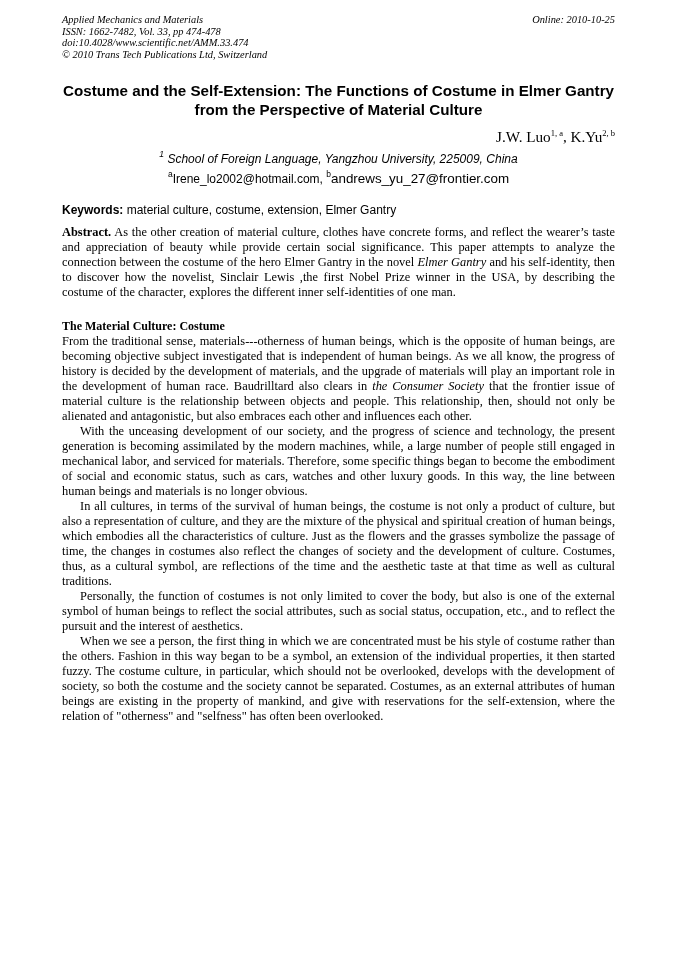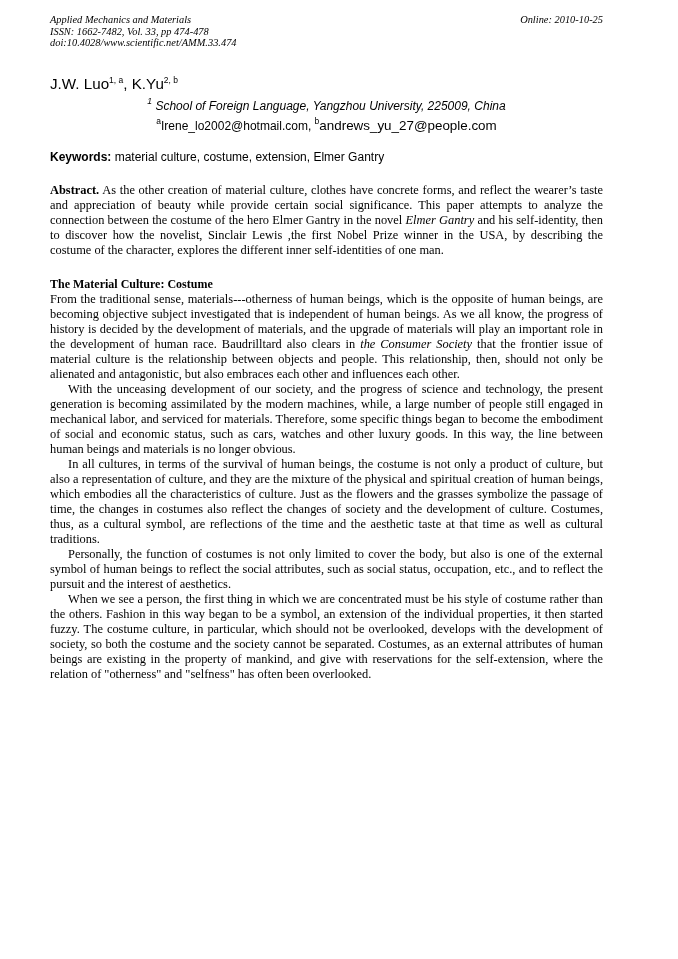--- a/index.html
+++ b/index.html
@@ -1,62 +1,64 @@
 <!DOCTYPE html>
 <html><head>
 <meta charset="utf-8">
 <style>
   html, body { margin: 0; padding: 0; background: #ffffff; }
   body { width: 678px; height: 959px; overflow: hidden; position: relative; color: #000; }
-  .page { position: absolute; left: 50px; top: 14px; width: 553px; }
+  .page { position: absolute; left: 62px; top: 14px; width: 553px; }
   .header { position: relative; height: 52px; font-family: "Liberation Serif", serif; font-style: italic; font-size: 10.4px; line-height: 11.5px; }
   .header .left div { white-space: nowrap; }
   .header .right { position: absolute; right: 0; top: 0; white-space: nowrap; margin-left: 12px; }
   .title { margin-top: 15px; font-family: "Liberation Sans", sans-serif; font-weight: bold; font-size: 15.2px; line-height: 19px; text-align: center; }
-  .authors { margin-top: 8px; font-family: Liberation Sans, sans-serif; font-size: 15.2px; line-height: 19px; text-align: left; }
+  .authors { margin-top: 8px; font-family: Liberation Serif, serif; font-size: 15.2px; line-height: 19px; text-align: right; }
   .authors sup, .affil sup, .emails sup { font-size: 8.5px; vertical-align: 6px; line-height: 0; }
   .affil { margin-top: 5px; font-family: "Liberation Sans", sans-serif; font-size: 12px; line-height: 16px; text-align: center; font-style: italic; }
   .emails { margin-top: 4px; font-family: "Liberation Sans", sans-serif; font-size: 12px; line-height: 16px; text-align: center; }
   .emails .e2 { font-size: 13.4px; }
   .keywords { margin-top: 15px; font-family: "Liberation Sans", sans-serif; font-size: 12px; line-height: 16px; }
   .keywords b { font-weight: bold; }
-  .abstract { margin-top: 18px; font-family: "Liberation Serif", serif; font-size: 12.4px; line-height: 15px; text-align: justify; }
+  .abstract { margin-top: 7px; font-family: "Liberation Serif", serif; font-size: 12.4px; line-height: 15px; text-align: justify; }
   .abstract b { font-weight: bold; }
   .section-heading { margin-top: 19px; font-family: "Liberation Serif", serif; font-weight: bold; font-size: 12px; line-height: 15px; }
   .body-text { font-family: "Liberation Serif", serif; font-size: 12.4px; line-height: 15px; text-align: justify; }
   .body-text p { margin: 0; }
   .body-text p.indent { text-indent: 18px; }
   i { font-style: italic; }
 </style>
 </head>
 <body>
 
 <div class="page">
 
   <div class="header">
     <div class="left">
       <div>Applied Mechanics and Materials</div>
       <div>ISSN: 1662-7482, Vol. 33, pp 474-478</div>
       <div>doi:10.4028/www.scientific.net/AMM.33.474</div>
+      <div>© 2010 Trans Tech Publications Ltd, Switzerland</div>
     </div>
     <div class="right">Online: 2010-10-25</div>
   </div>
 
+  <div class="title">Costume and the Self-Extension: The Functions of Costume in Elmer Gantry from the Perspective of Material Culture</div>
 
   <div class="authors">
     <span>J.W. Luo</span><sup>1, a</sup><span>, </span><span>K.Yu</span><sup>2, b</sup>
   </div>
 
   <div class="affil">
     <sup>1</sup>
     <span>School of Foreign Language, Yangzhou University, 225009, China</span>
   </div>
 
   <div class="emails">
-    <sup>a</sup><span>Irene_lo2002@hotmail.com</span><span>, </span><sup>b</sup><span class="e2">andrews_yu_27@people.com</span>
+    <sup>a</sup><span>Irene_lo2002@hotmail.com</span><span>, </span><sup>b</sup><span class="e2">andrews_yu_27@frontier.com</span>
   </div>
 
   <div class="keywords">
     <b>Keywords:</b><span> material culture, costume, extension, Elmer Gantry</span>
   </div>
 
   <div class="abstract">
     <b>Abstract.</b><span> As the other creation of material culture, clothes have concrete forms, and reflect the wearer’s taste and appreciation of beauty while provide certain social significance. This paper attempts to analyze the connection between the costume of the hero Elmer Gantry in the novel </span><i>Elmer Gantry</i><span> and his self-identity, then to discover how the novelist, Sinclair Lewis ,the first Nobel Prize winner in the USA, by describing the costume of the character, explores the different inner self-identities of one man.</span>
   </div>
 

